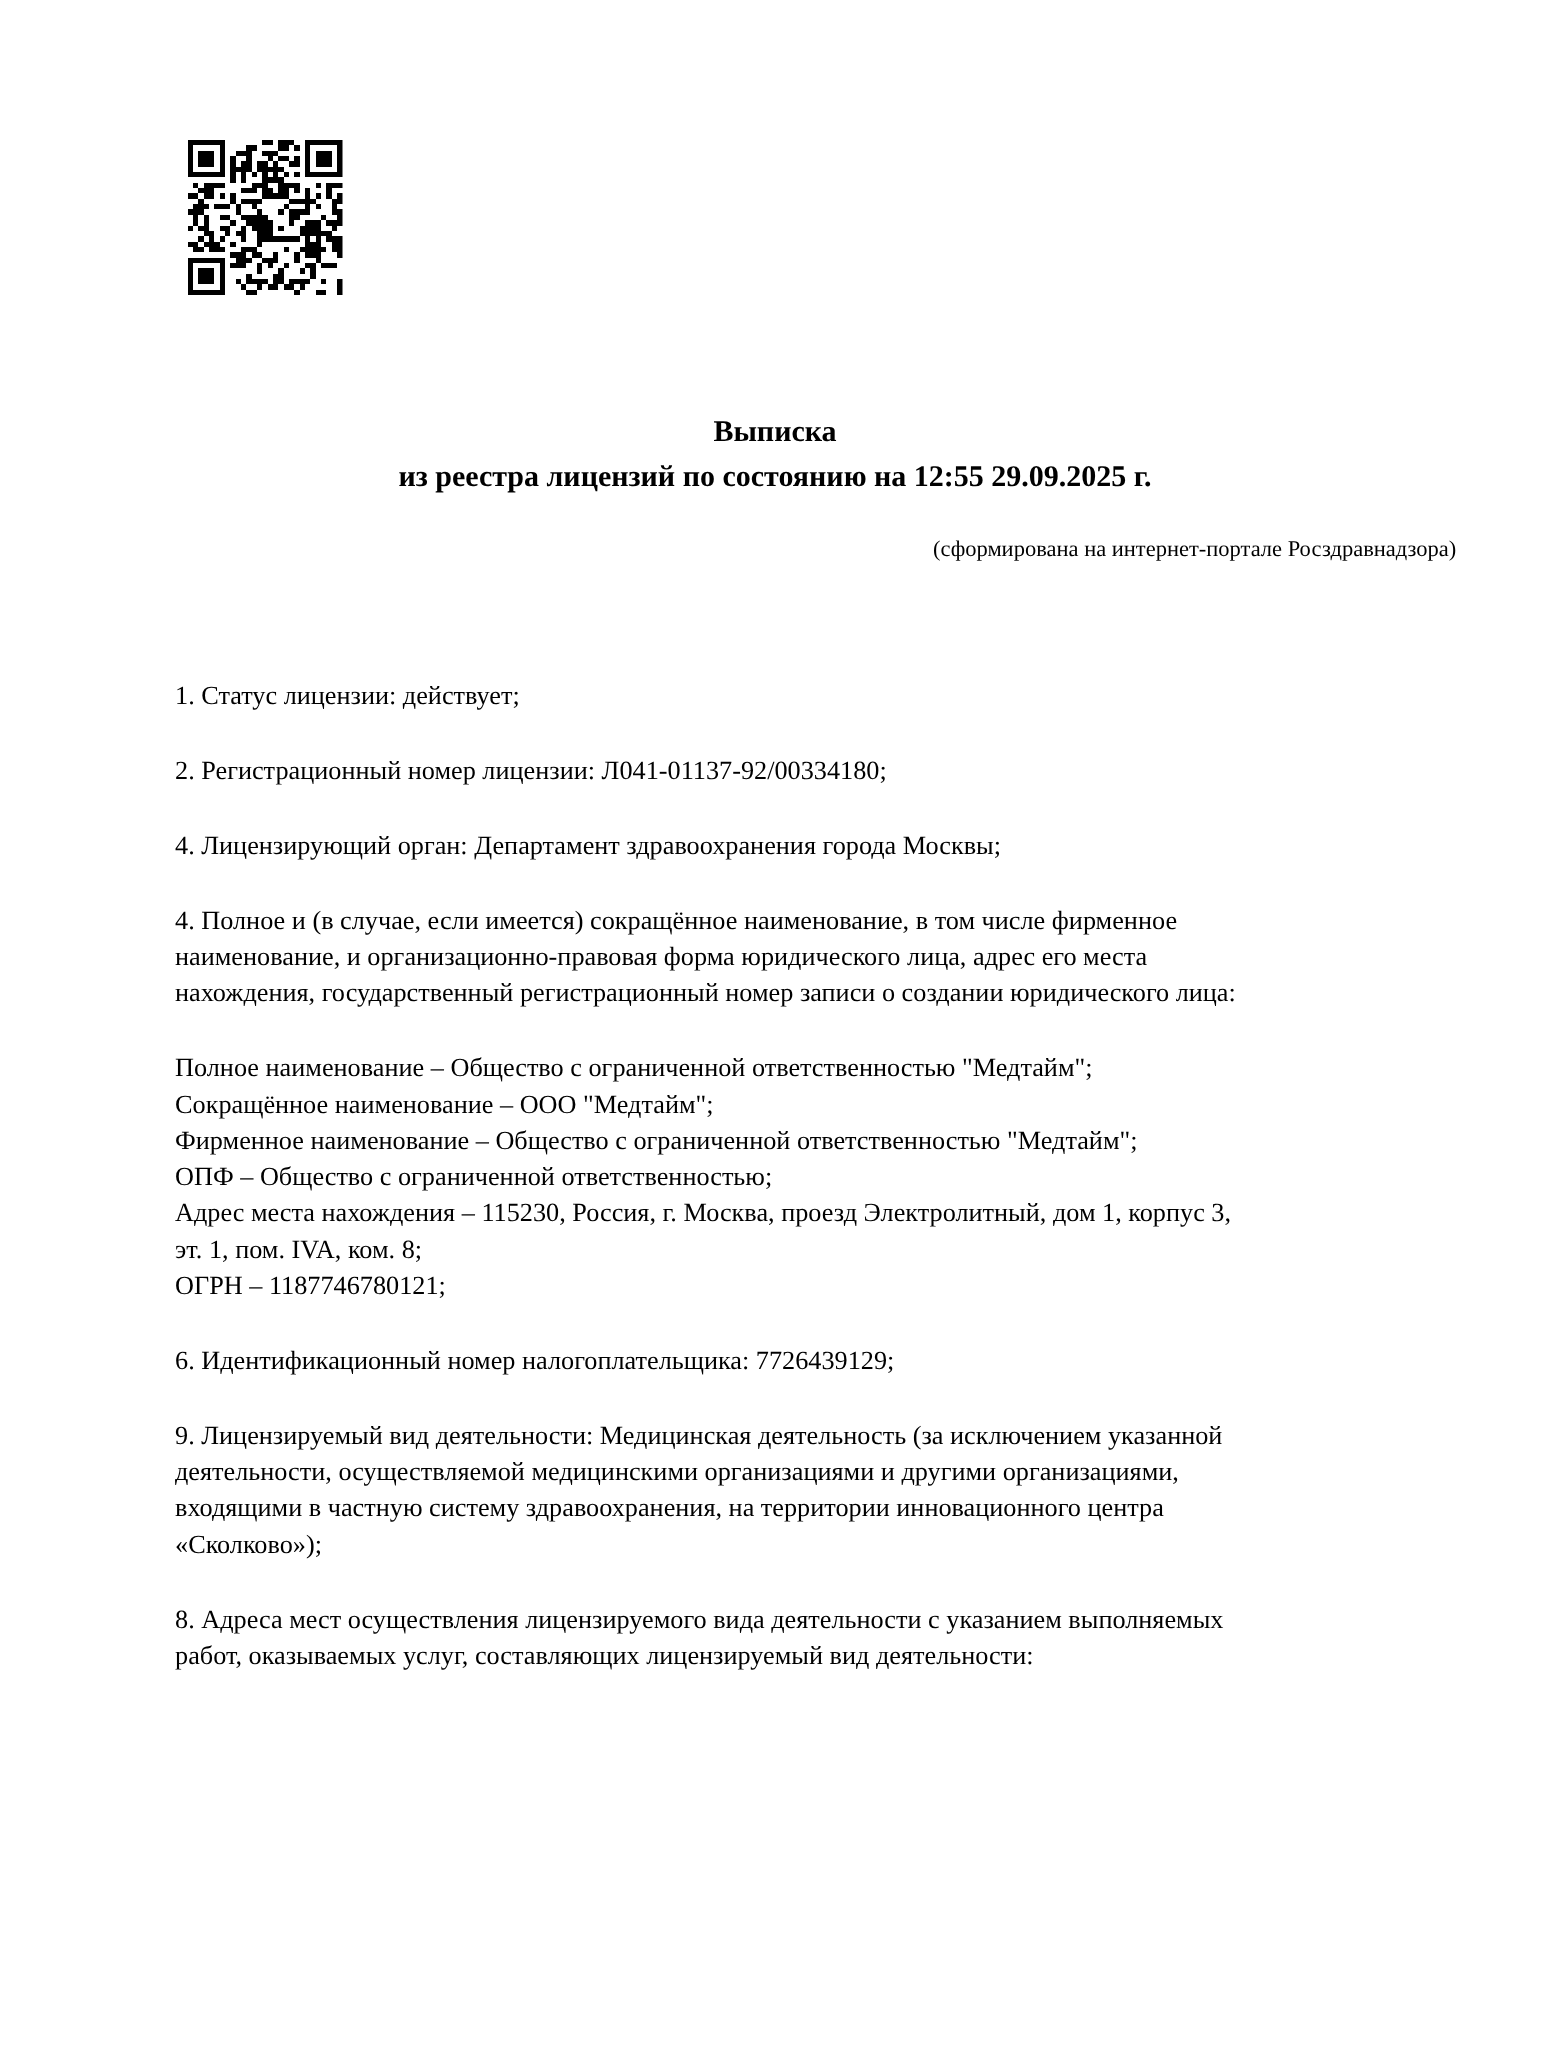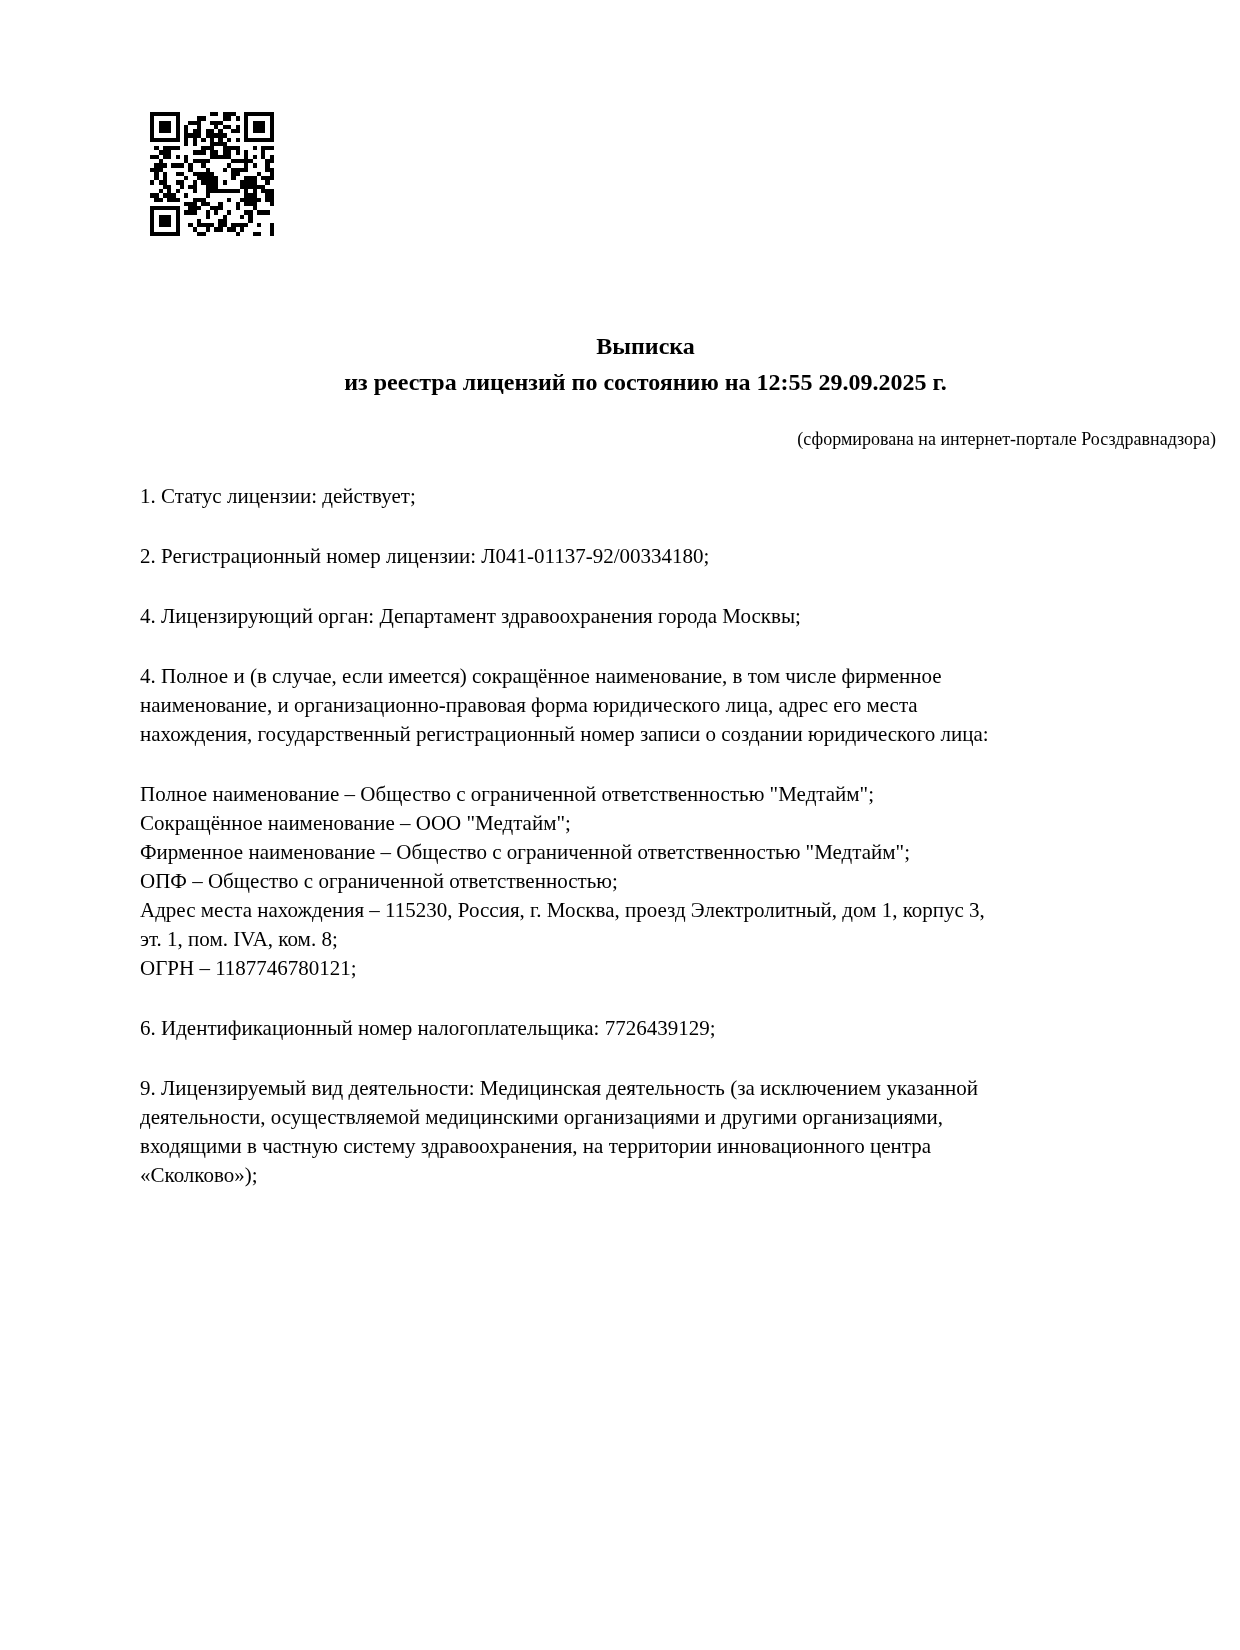--- a/index.html
+++ b/index.html
@@ -9,21 +9,21 @@
     height: 1650px;
     position: relative;
     font-family: "Liberation Serif", "DejaVu Serif", serif;
     color: #000000;
     overflow: hidden;
   }
   .page {
     position: relative;
     width: 1240px;
     height: 1650px;
-    padding: 0 24px 0 140px;
+    padding: 0 75px 0 140px;
   }
   .qr {
     position: absolute;
     left: 150px;
     top: 112px;
     width: 124px;
     height: 124px;
   }
   .qr svg { width: 100%; height: 100%; shape-rendering: crispEdges; }
   .title {
@@ -35,21 +35,21 @@
     font-weight: bold;
     white-space: pre-line;
   }
   .subtitle {
     margin-top: 26px;
     text-align: right;
     font-size: 18px;
     line-height: 26px;
   }
   .content {
-    margin-top: 30px;
+    margin-top: 90px;
   }
   .para {
     font-size: 21px;
     line-height: 29px;
     margin-bottom: 31px;
     white-space: pre-line;
   }
 </style>
 </head>
 <body>
@@ -478,15 +478,17 @@
 Фирменное наименование – Общество с ограниченной ответственностью "Медтайм";
 ОПФ – Общество с ограниченной ответственностью;
 Адрес места нахождения – 115230, Россия, г. Москва, проезд Электролитный, дом 1, корпус 3,
 эт. 1, пом. IVA, ком. 8;
 ОГРН – 1187746780121;</div>
     <div class="para">6. Идентификационный номер налогоплательщика: 7726439129;</div>
     <div class="para">9. Лицензируемый вид деятельности: Медицинская деятельность (за исключением указанной
 деятельности, осуществляемой медицинскими организациями и другими организациями,
 входящими в частную систему здравоохранения, на территории инновационного центра
 «Сколково»);</div>
+    <div class="para">8. Адреса мест осуществления лицензируемого вида деятельности с указанием выполняемых
+работ, оказываемых услуг, составляющих лицензируемый вид деятельности:</div>
   </div>
 
 </div>
 
 </body></html>

